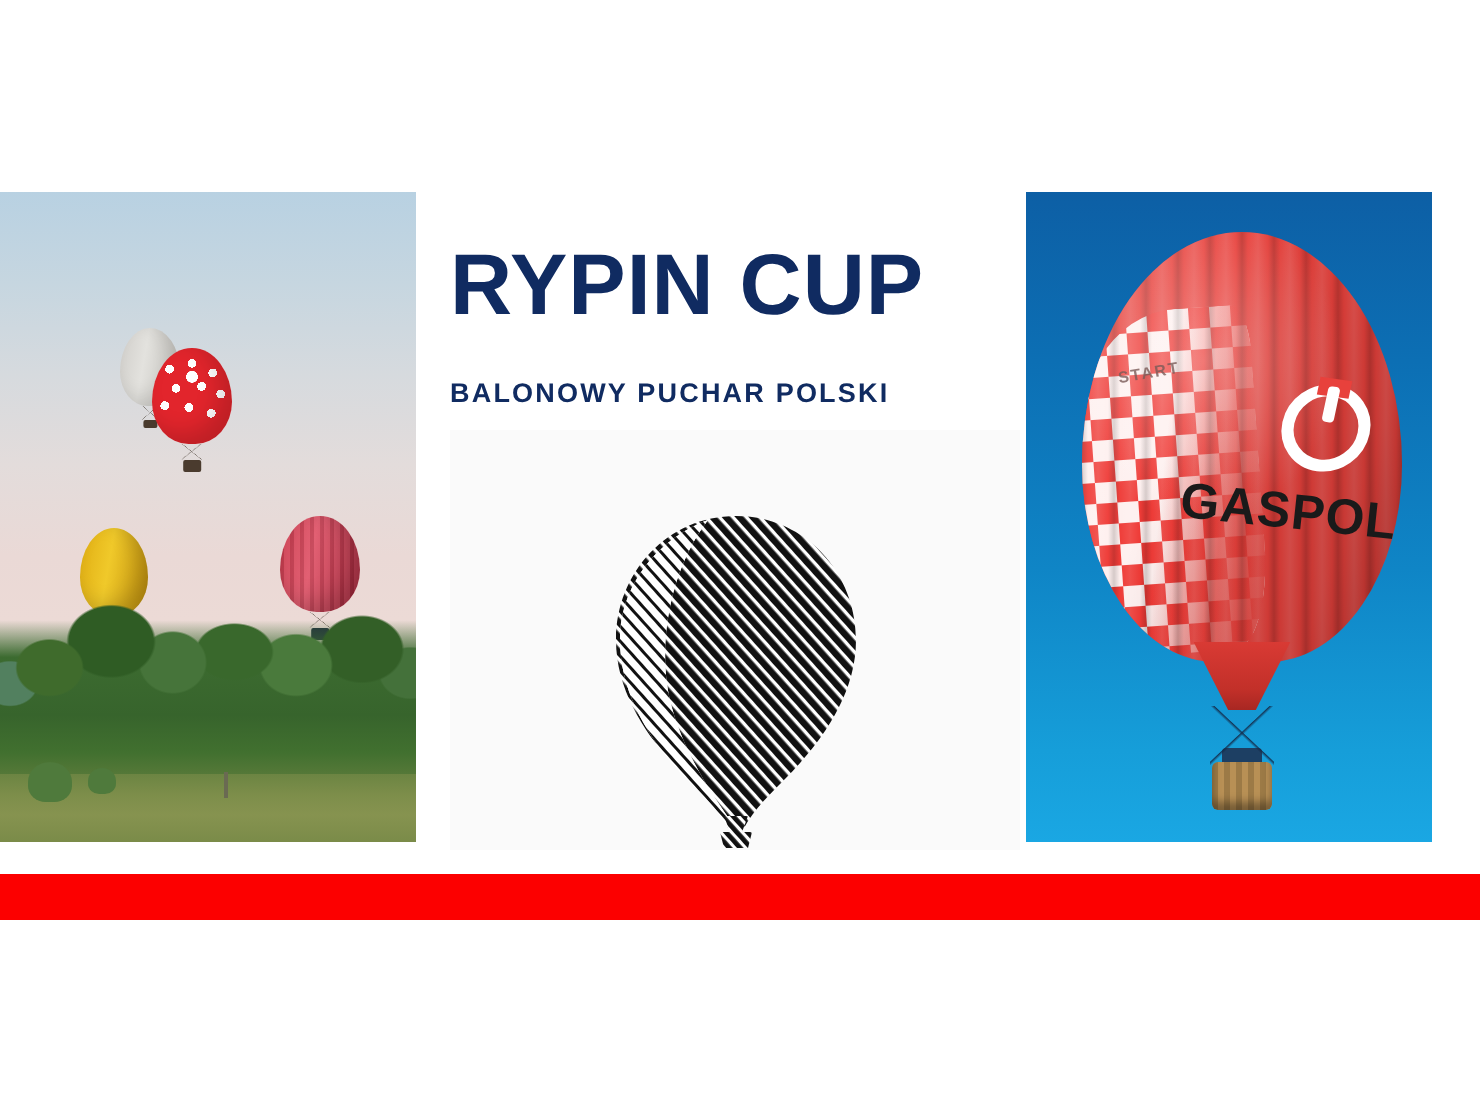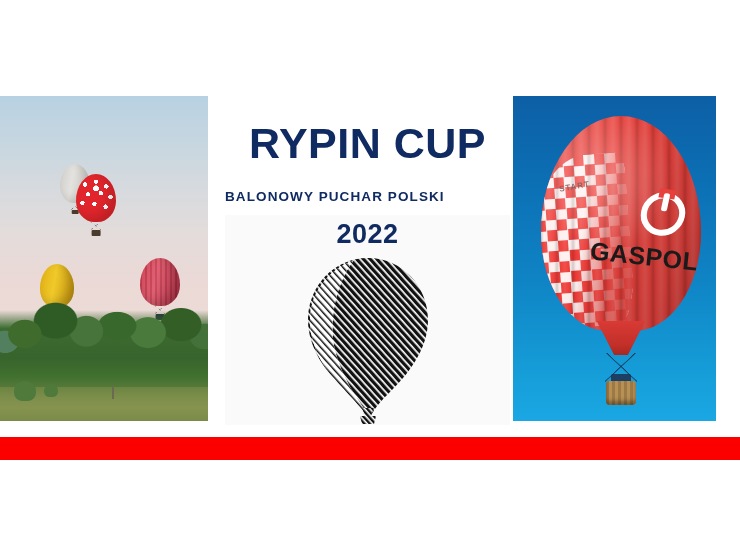--- a/index.html
+++ b/index.html
@@ -125,21 +125,20 @@
   }
   .panel-center .tint {
     position: absolute;
     left: 0; top: 119px; right: 0; bottom: 0;
     background: #fafafa;
   }
   .title-main {
     position: absolute;
     left: 0; right: 0;
     top: 26px;
-    text-align: center;
     font-size: 43px;
     font-weight: bold;
     letter-spacing: 0.5px;
     color: #102b61;
     line-height: 1;
   }
   .title-sub {
     position: absolute;
     left: 0; right: 0;
     top: 93px;
@@ -423,21 +422,20 @@
     <div style="position:absolute; left:112px; bottom:22px; width:2px; height:13px; background:#6a6a52;"></div>
   </div>
 
   <div class="panel-center">
     <div class="tint"></div>
 
     <div class="title-main">RYPIN CUP</div>
 
     <div class="title-sub">BALONOWY PUCHAR POLSKI</div>
 
-    <div class="title-year">2022</div>
 
     <div class="logo-balloon">
       <svg viewBox="0 0 140 168" width="140" height="168" aria-hidden="true">
         <defs>
 
           <pattern id="hatchDark" width="5" height="5" patternUnits="userSpaceOnUse" patternTransform="rotate(-42)">
             <rect width="5" height="5" fill="#ffffff"></rect>
             <rect width="3.3" height="5" fill="#111111"></rect>
           </pattern>
 

